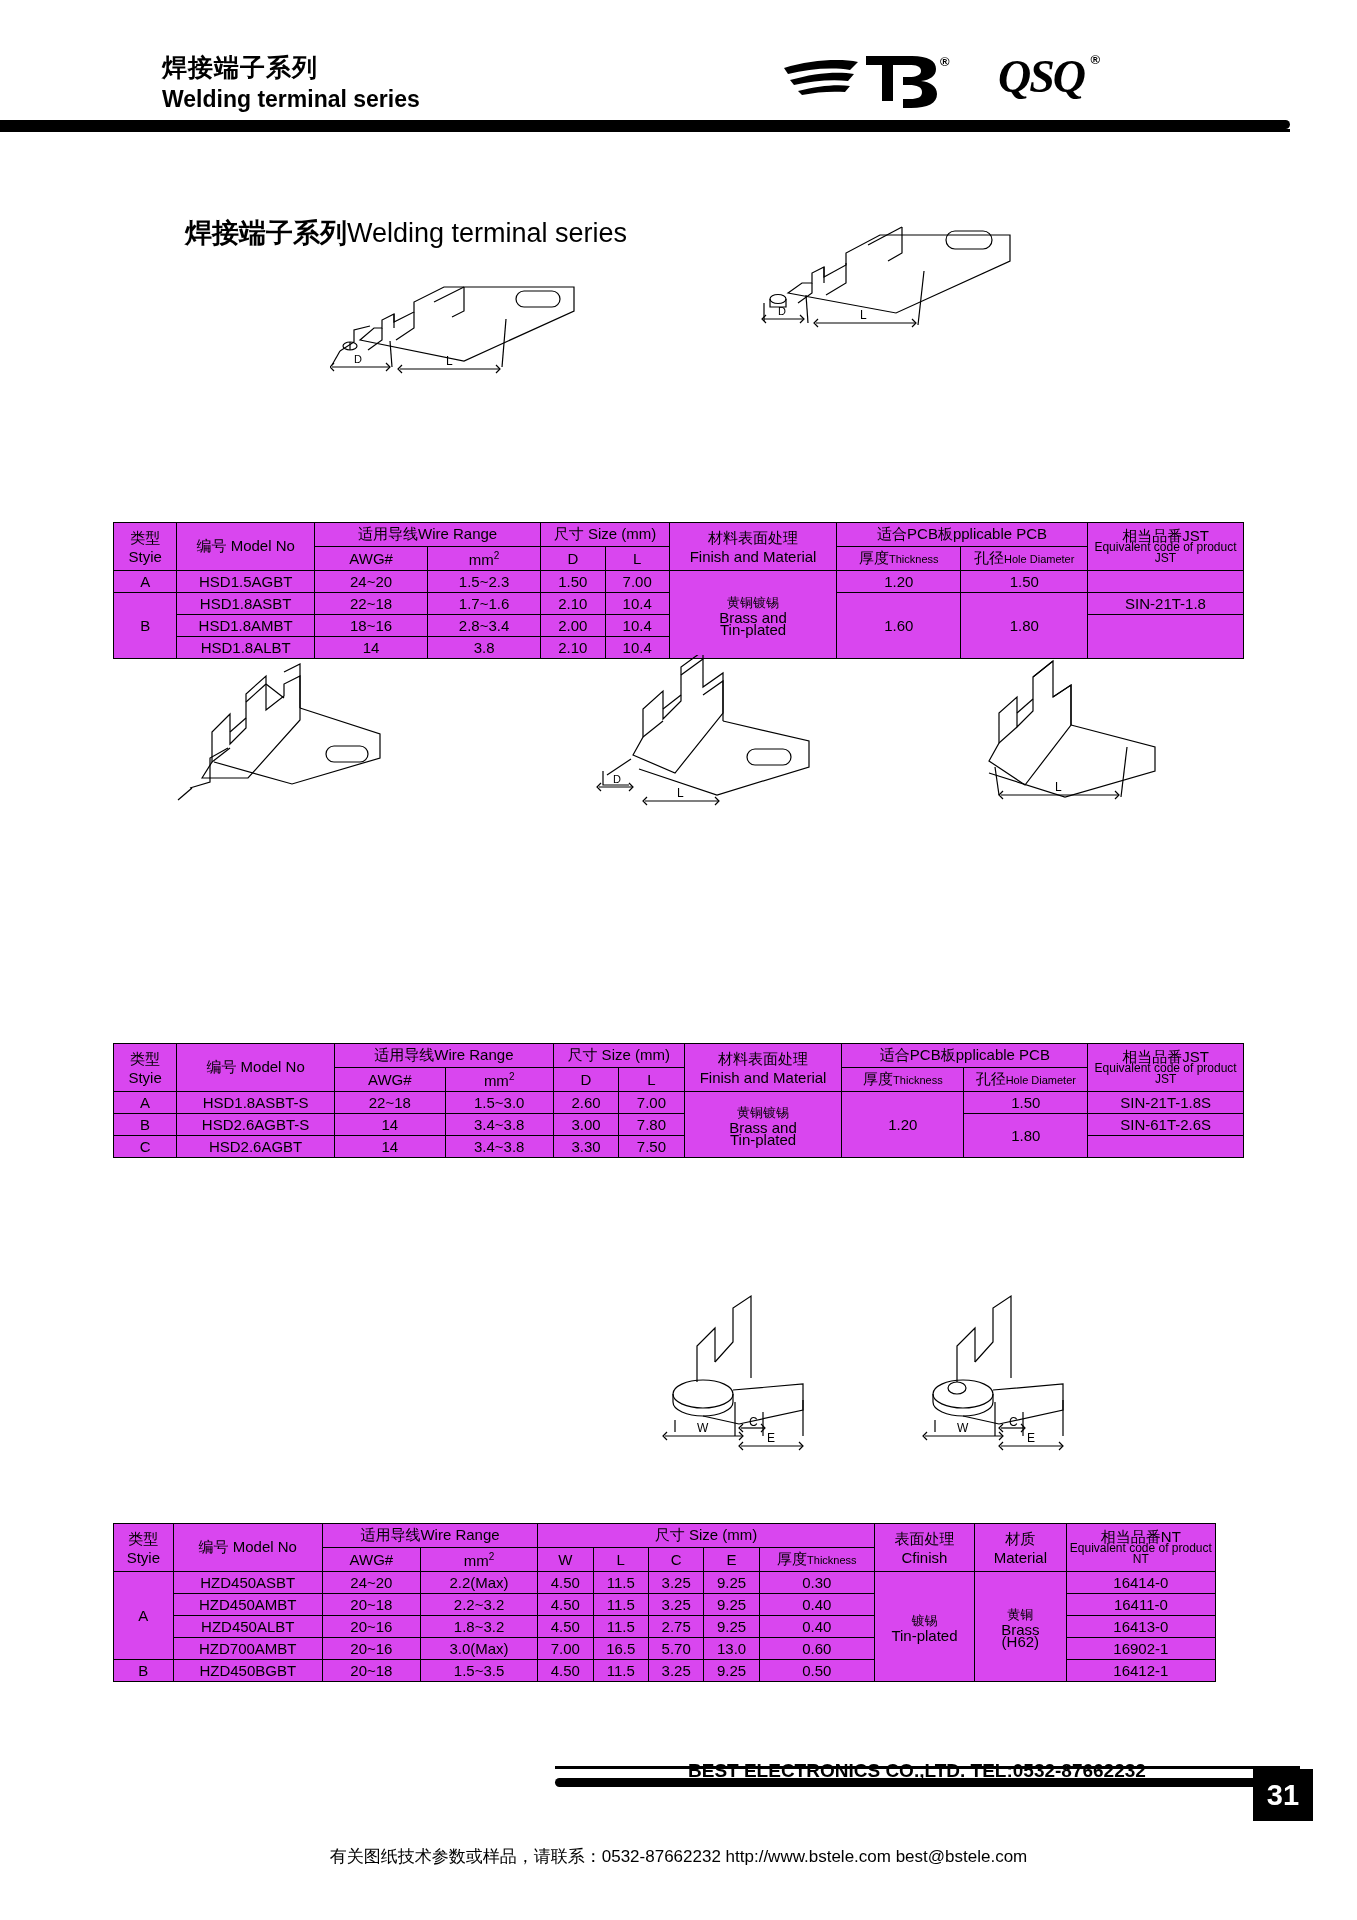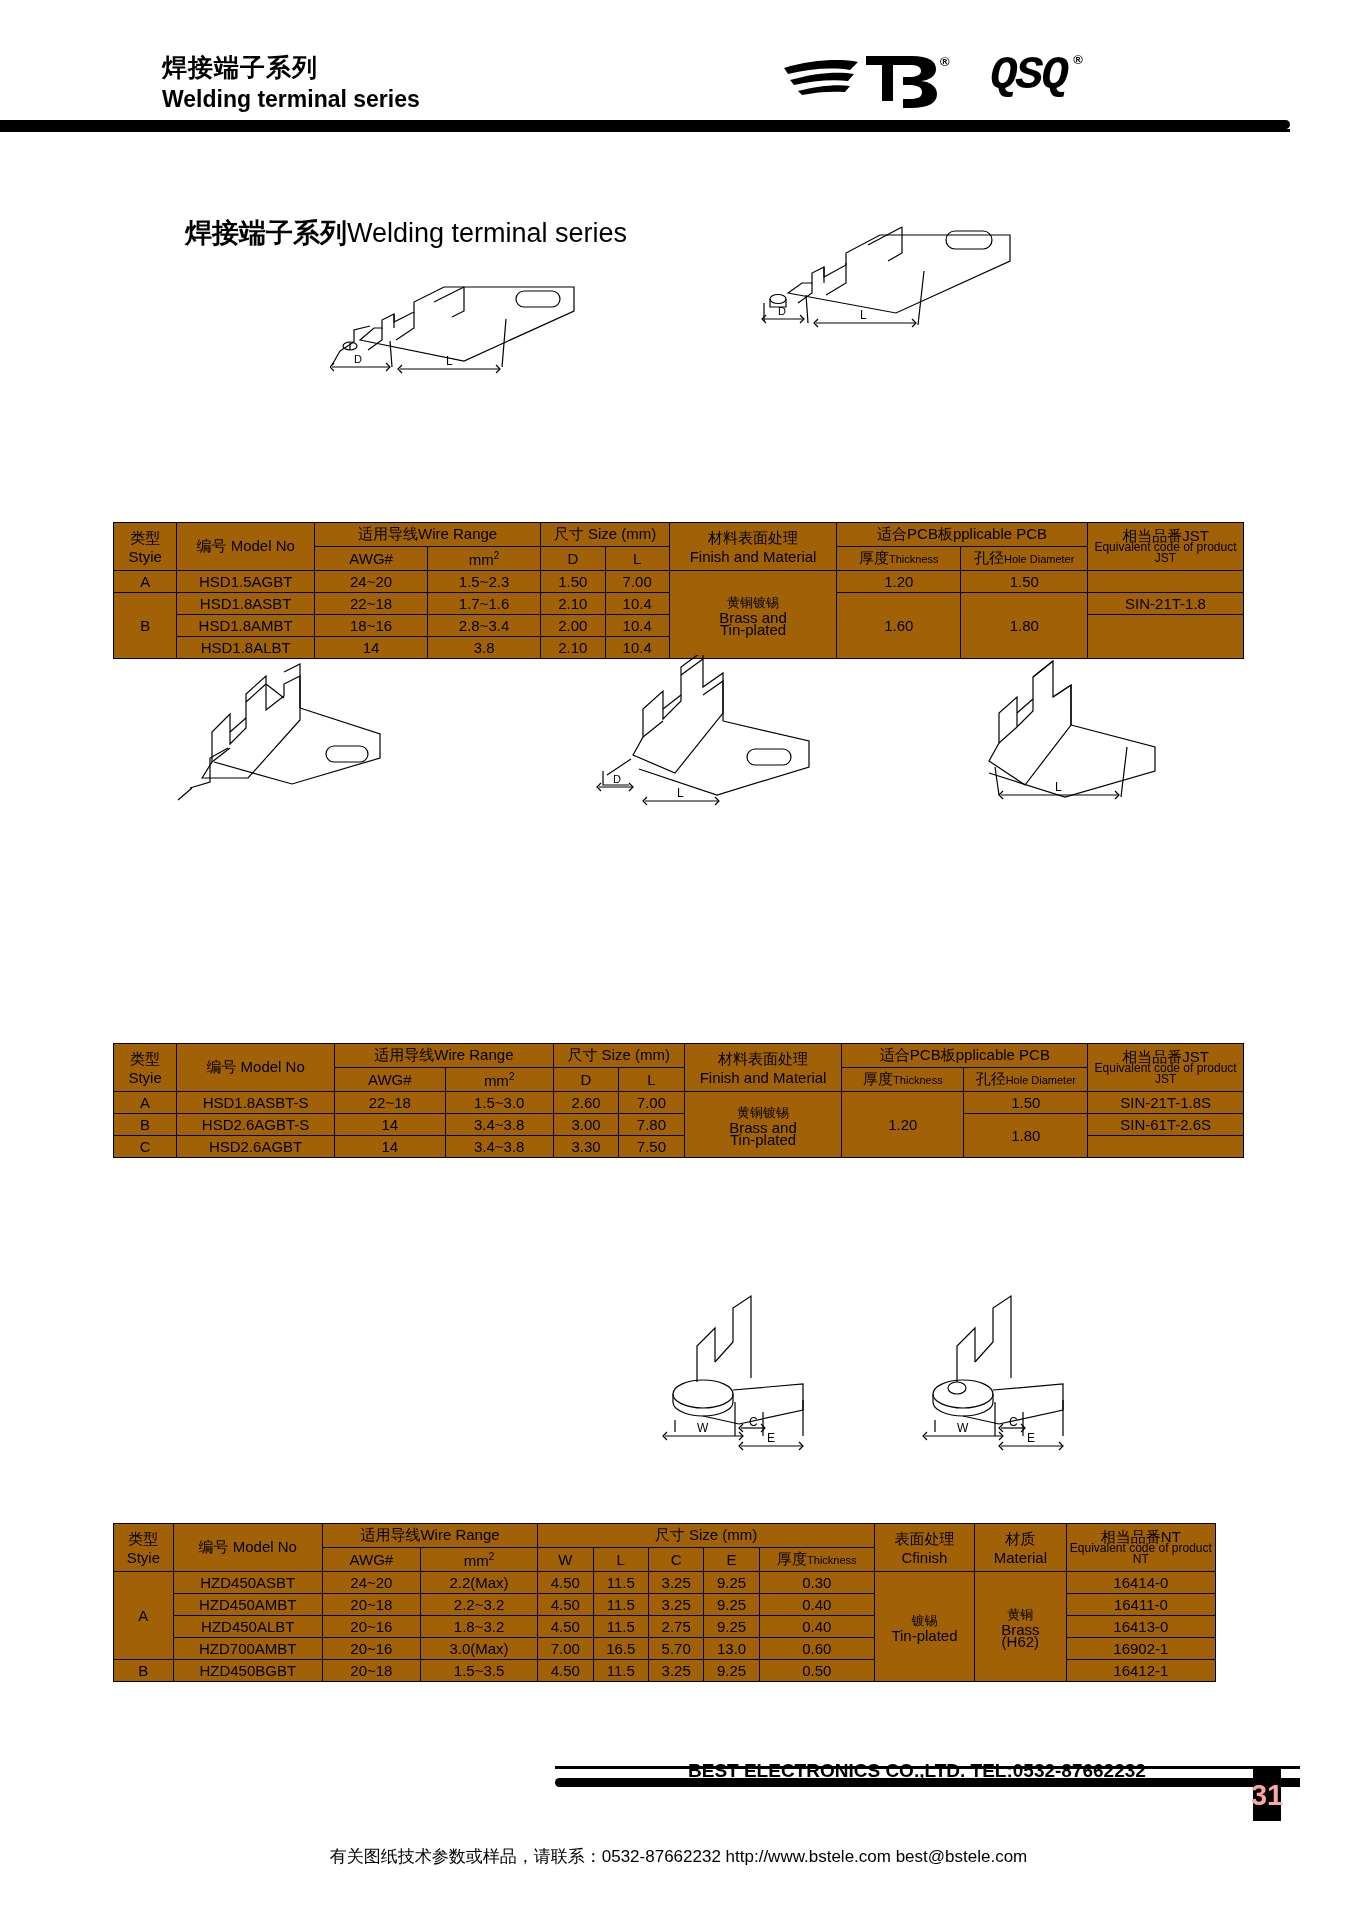--- a/index.html
+++ b/index.html
@@ -28,22 +28,22 @@
   }
   .logo-wrap{
     position:absolute;
     left:780px;top:48px;
     display:flex;align-items:center;gap:50px;
   }
   .ts-logo{position:relative;width:160px;height:56px;}
   .ts-logo svg{display:block;}
   .reg{font-size:13px;vertical-align:super;font-weight:bold;}
   .qsq{
-    font-family:Liberation Mono, monospace;
-    font-size:46px;font-weight:bold;font-style:italic;letter-spacing:-2px;
+    font-family:Liberation Serif, serif;
+    font-size:46px;font-weight:bold;font-style:italic;letter-spacing:-2px;margin-left:8px;
   }
   .header-rule{
     position:absolute;left:0;top:120px;width:1290px;height:9px;background:#000;
     border-radius:0 5px 5px 0;
   }
   .header-rule:after{
     content:"";position:absolute;left:0;top:9px;width:1290px;height:3px;background:#000;
   }
 
   
@@ -53,21 +53,21 @@
   }
   .section-title .en{font-weight:normal;}
 
   
   .fig{position:absolute;}
 
   
   table.spec{
     border-collapse:collapse;
     position:absolute;
-    background:#a16207;
+    background:#d946ef;
     table-layout:fixed;
   }
   table.spec td, table.spec th{
     border:1px solid #000;
     text-align:center;
     vertical-align:middle;
     font-size:15px;
     padding:2px 2px;
     font-weight:normal;
   }
@@ -84,22 +84,22 @@
   }
   .footer-bar:after{
     content:"";position:absolute;left:0;top:-12px;width:745px;height:3px;background:#000;
   }
   .footer-company{
     position:absolute;left:688px;top:1760px;
     font-size:19px;font-weight:bold;
     font-family:"Liberation Sans",sans-serif;
   }
   .page-box{
-    position:absolute;left:1253px;top:1769px;width:28px;height:52px;
-    background:#000;color:#fca5a5;font-size:29px;font-weight:bold;
+    position:absolute;left:1253px;top:1769px;width:60px;height:52px;
+    background:#000;color:#ffffff;font-size:29px;font-weight:bold;
     display:flex;align-items:center;justify-content:center;
   }
   .footer-contact{
     position:absolute;left:0;top:1845px;width:1357px;text-align:center;
     font-size:17px;
   }
 </style>
 </head>
 <body>
 

